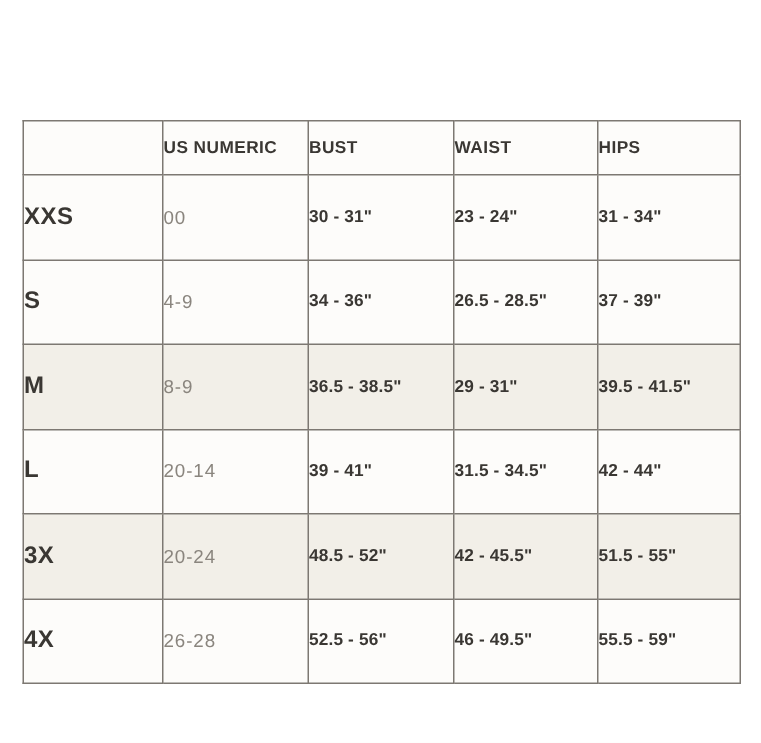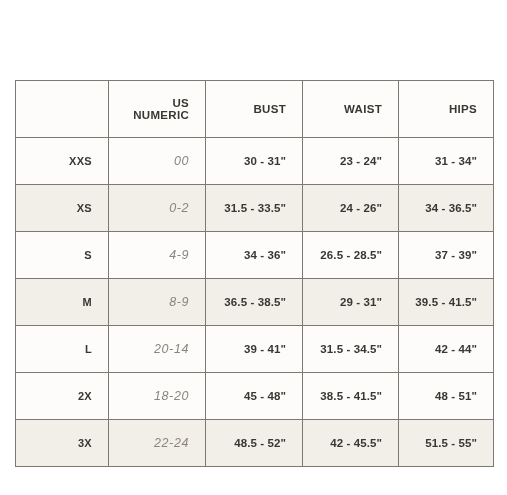--- a/index.html
+++ b/index.html
@@ -34,23 +34,23 @@
 
   table.size-chart col.c-size    { width: 93px; }
   table.size-chart col.c-numeric { width: 97px; }
   table.size-chart col.c-bust    { width: 97px; }
   table.size-chart col.c-waist   { width: 96px; }
   table.size-chart col.c-hips    { width: 95px; }
 
   table.size-chart th,
   table.size-chart td {
     border: 1.5px solid #7d7872;
-    text-align: right;
+    text-align: left;
     vertical-align: middle;
-    padding: 16px;
+    padding: 0;
     background-clip: padding-box;
   }
 
   thead tr.header-row { height: 36px; }
 
   thead th {
     font-size: 11.5px;
     font-weight: bold;
     letter-spacing: 0.3px;
     color: #3a3733;
@@ -60,32 +60,31 @@
   }
 
   thead th.corner-cell { background: #fdfcfa; }
 
   tbody tr { height: 34px; }
 
   tbody tr.row-light td { background: #fdfcfa; }
   tbody tr.row-shaded td { background: #f2efe8; }
 
   td.cell-size {
-    font-size: 11px;
+    font-size: 16px;
     font-weight: bold;
     color: #3a3733;
     letter-spacing: 0.3px;
   }
 
   td.cell-numeric {
     font-size: 12.5px;
     font-weight: normal;
     color: #8a857e;
     letter-spacing: 0.6px;
-    font-style: italic;
   }
 
   td.cell-measure {
     font-size: 11.5px;
     font-weight: bold;
     color: #3a3733;
     letter-spacing: 0.1px;
     white-space: nowrap;
   }
 </style>
@@ -111,27 +110,20 @@
       </tr>
     </thead>
     <tbody id="chart-body">
         <tr class="row-light">
           <td class="cell-size">XXS</td>
           <td class="cell-numeric">00</td>
           <td class="cell-measure">30 - 31"</td>
           <td class="cell-measure">23 - 24"</td>
           <td class="cell-measure">31 - 34"</td>
         </tr>
-        <tr class="row-shaded">
-          <td class="cell-size">XS</td>
-          <td class="cell-numeric">0-2</td>
-          <td class="cell-measure">31.5 - 33.5"</td>
-          <td class="cell-measure">24 - 26"</td>
-          <td class="cell-measure">34 - 36.5"</td>
-        </tr>
         <tr class="row-light">
           <td class="cell-size">S</td>
           <td class="cell-numeric">4-9</td>
           <td class="cell-measure">34 - 36"</td>
           <td class="cell-measure">26.5 - 28.5"</td>
           <td class="cell-measure">37 - 39"</td>
         </tr>
         <tr class="row-shaded">
           <td class="cell-size">M</td>
           <td class="cell-numeric">8-9</td>
@@ -139,29 +131,29 @@
           <td class="cell-measure">29 - 31"</td>
           <td class="cell-measure">39.5 - 41.5"</td>
         </tr>
         <tr class="row-light">
           <td class="cell-size">L</td>
           <td class="cell-numeric">20-14</td>
           <td class="cell-measure">39 - 41"</td>
           <td class="cell-measure">31.5 - 34.5"</td>
           <td class="cell-measure">42 - 44"</td>
         </tr>
-        <tr class="row-light">
-          <td class="cell-size">2X</td>
-          <td class="cell-numeric">18-20</td>
-          <td class="cell-measure">45 - 48"</td>
-          <td class="cell-measure">38.5 - 41.5"</td>
-          <td class="cell-measure">48 - 51"</td>
-        </tr>
         <tr class="row-shaded">
           <td class="cell-size">3X</td>
-          <td class="cell-numeric">22-24</td>
+          <td class="cell-numeric">20-24</td>
           <td class="cell-measure">48.5 - 52"</td>
           <td class="cell-measure">42 - 45.5"</td>
           <td class="cell-measure">51.5 - 55"</td>
+        </tr>
+        <tr class="row-light">
+          <td class="cell-size">4X</td>
+          <td class="cell-numeric">26-28</td>
+          <td class="cell-measure">52.5 - 56"</td>
+          <td class="cell-measure">46 - 49.5"</td>
+          <td class="cell-measure">55.5 - 59"</td>
         </tr>
       </tbody>
   </table>
 </div>
 
 </body></html>

